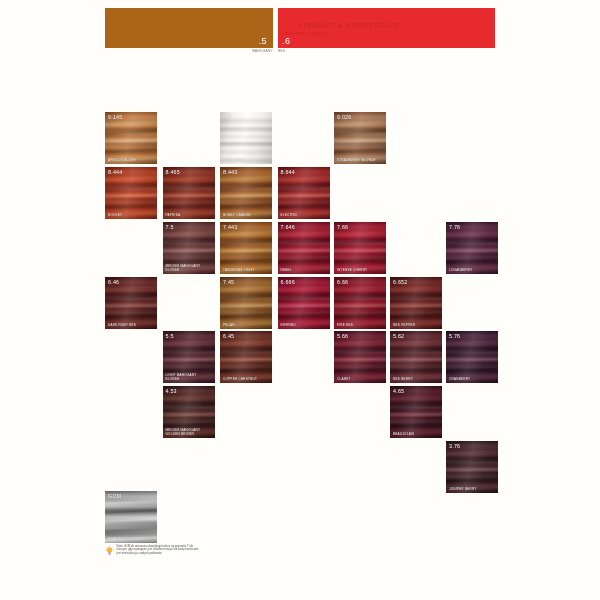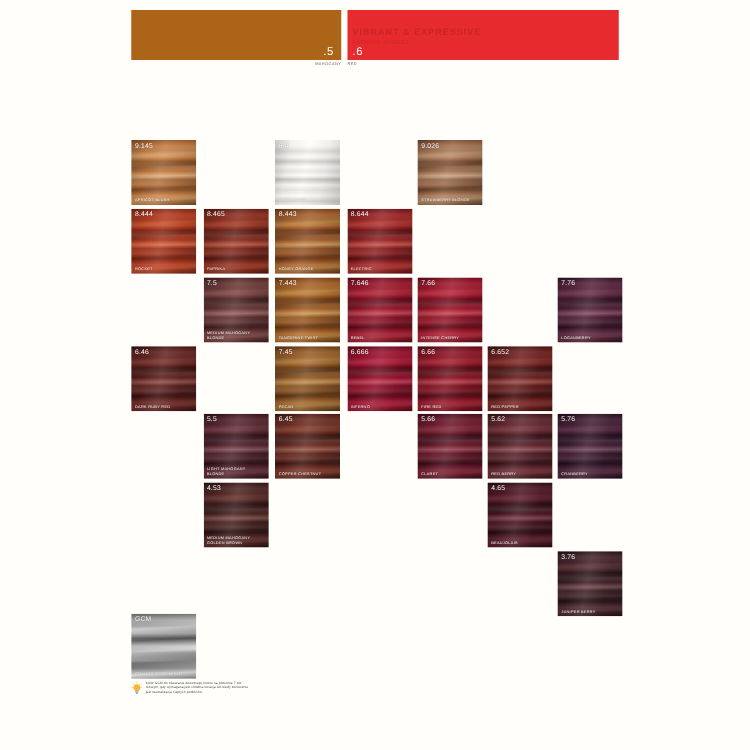--- a/index.html
+++ b/index.html
@@ -62,27 +62,26 @@
     color: #ffffff;
     letter-spacing: 0.4px;
     line-height: 9px;
   }
 
   .band-mahogany .band-number { right: 6px; }
   .band-red .band-number      { left: 4px; }
 
   .band-heading {
     position: absolute;
-    left: 4px;
+    left: 20px;
     top: 14px;
     font-size: 7.3px;
     letter-spacing: 0.75px;
     line-height: 8px;
     white-space: nowrap;
-    font-weight: bold;
   }
   .band-sub {
     position: absolute;
     left: 4px;
     top: 22.5px;
     font-size: 4.3px;
     letter-spacing: 0.55px;
     line-height: 5px;
     white-space: nowrap;
   }

